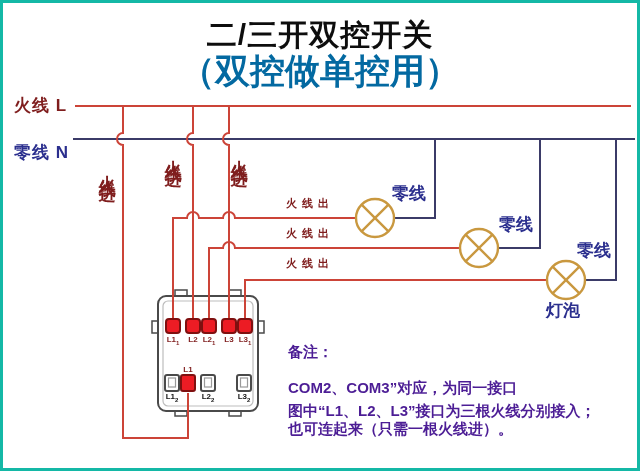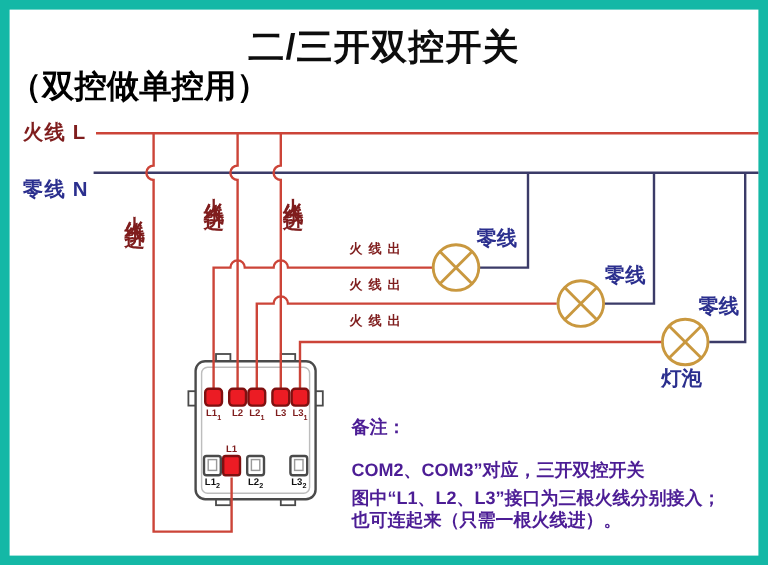--- a/index.html
+++ b/index.html
@@ -1,26 +1,26 @@
 <!DOCTYPE html>
 <html><head>
 <meta charset="utf-8">
 <style>
   html,body{margin:0;padding:0;background:#e8e8e8;}
   .page{
     position:relative;width:640px;height:471px;box-sizing:border-box;
-    border:8px solid #14b8a6;background:#fff;overflow:hidden;
+    border:3px solid #14b8a6;background:#fff;overflow:hidden;
     font-family:"Liberation Sans","DejaVu Sans",sans-serif;
   }
   .lbl{position:absolute;white-space:nowrap;line-height:1.05;}
   .red{color:#7f1d1d;}
   .navy{color:#2b2f8e;}
   .black{color:#111;}
   .title1{left:0;right:0;top:16px;text-align:center;font-size:30px;font-weight:bold;color:#0d0d0d;letter-spacing:1px;}
-  .title2{left:0;right:0;top:50px;text-align:left;font-size:27px;font-weight:bold;color:#000000;}
+  .title2{left:0;right:0;top:50px;text-align:center;font-size:35px;font-weight:bold;color:#0369a1;}
   .busLbl{font-size:17px;font-weight:bold;letter-spacing:1px;}
   .vtext{writing-mode:vertical-rl;text-orientation:upright;font-size:17px;font-weight:bold;letter-spacing:5px;}
   .outLbl{font-size:11px;font-weight:bold;letter-spacing:5px;}
   .nLbl{font-size:17px;font-weight:bold;}
   .termLbl{font-size:8px;font-weight:bold;transform:translateX(-50%);}
   .termLbl sub{font-size:6px;}
   .notes{font-size:15px;font-weight:bold;color:#4c1d95;line-height:1.2;}
   svg{position:absolute;left:0;top:0;}
 </style>
 </head>
@@ -121,17 +121,17 @@
   <div class="lbl termLbl red" style="left:206px;top:333px;"><span>L2</span><sub>1</sub></div>
   <div class="lbl termLbl red" style="left:226px;top:333px;"><span>L3</span><sub></sub></div>
   <div class="lbl termLbl red" style="left:242px;top:333px;"><span>L3</span><sub>1</sub></div>
 
   <div class="lbl termLbl red" style="left:185px;top:363px;">L1</div>
   <div class="lbl termLbl black" style="left:169px;top:390px;"><span>L1</span><sub>2</sub></div>
   <div class="lbl termLbl black" style="left:205px;top:390px;"><span>L2</span><sub>2</sub></div>
   <div class="lbl termLbl black" style="left:241px;top:390px;"><span>L3</span><sub>2</sub></div>
 
   <div class="lbl notes" style="left:285px;top:340px;">备注：</div>
-  <div class="lbl notes" style="left:285px;top:376px;">COM2、COM3”对应，三开双控开关</div>
+  <div class="lbl notes" style="left:285px;top:376px;">COM2、COM3”对应，为同一接口</div>
   <div class="lbl notes" style="left:285px;top:399px;">图中“L1、L2、L3”接口为三根火线分别接入；</div>
   <div class="lbl notes" style="left:285px;top:417px;">也可连起来（只需一根火线进）。</div>
 
 </div>
 
 </body></html>

